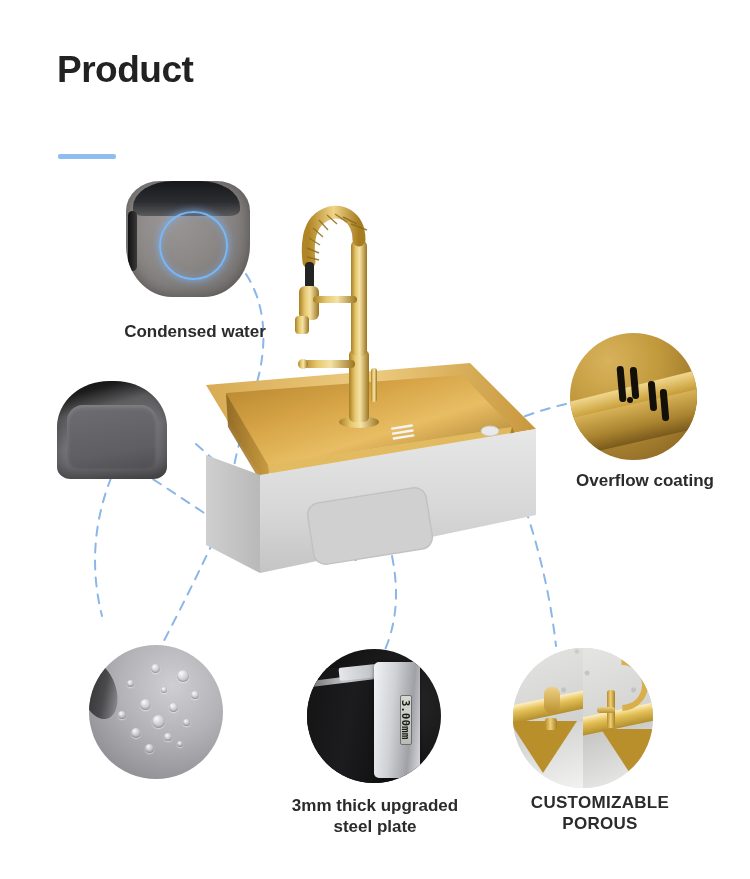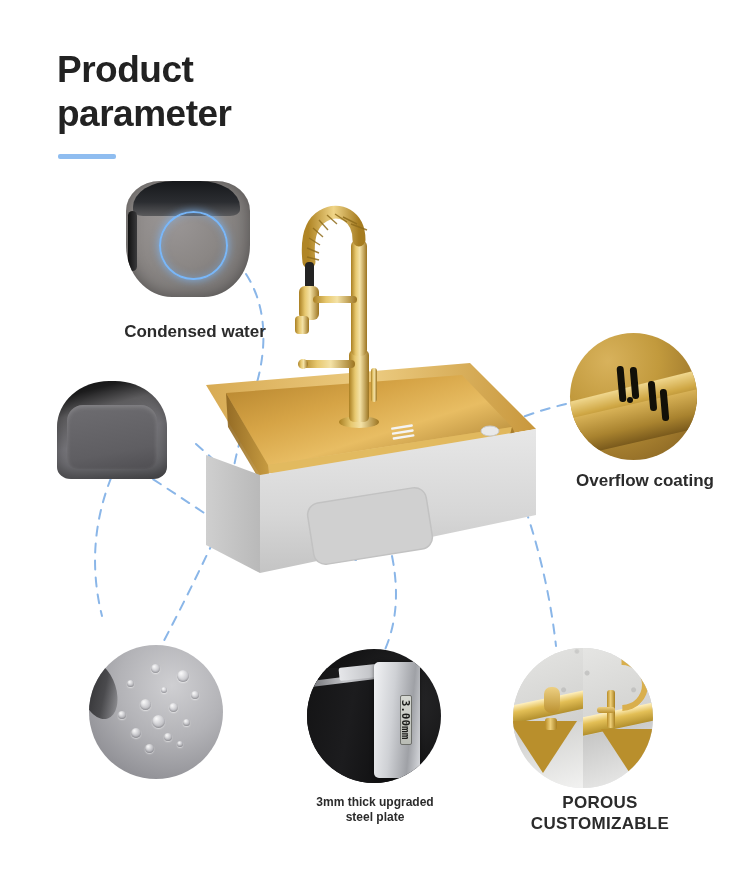--- a/index.html
+++ b/index.html
@@ -195,21 +195,20 @@
   .sink{position:absolute;left:140px;top:355px;width:400px;height:240px;}
   .faucet{position:absolute;left:283px;top:200px;width:120px;height:225px;}
 </style>
 </head>
 <body>
 
 <div id="stage">
 
   <div class="title-wrap">
     <div class="title-line">Product</div>
-    <div class="title-line">parameter</div>
   </div>
   <div class="title-rule"></div>
 
   <svg id="connectors" viewBox="0 0 750 879">
     <g fill="none" stroke="#8ab6e8" stroke-width="2" stroke-dasharray="9 8" stroke-linecap="round">
 
       <path d="M246,274 C266,305 268,345 256,386 C246,420 236,450 232,478"></path>
 
       <path d="M139,470 C176,494 214,520 246,540"></path>
       <path d="M118,462 C96,508 88,560 102,616"></path>
@@ -378,21 +377,21 @@
   <div class="node steel-circle">
     <div class="steel-panel"></div>
     <div class="steel-edge"></div>
     <div class="caliper-jaw"></div>
     <div class="caliper-body">
       <div class="caliper-lcd">
         <span class="lcd-text">3.00mm</span>
       </div>
     </div>
   </div>
-  <div class="label" style="left:275px;top:795px;width:200px;font-size:12px;">
+  <div class="label" style="left:275px;top:795px;width:200px;font-size:17px;">
     <div>3mm thick upgraded</div>
     <div>steel plate</div>
   </div>
 
   <div class="node porous-circle">
     <div class="po-left">
       <div class="po-stone" style="top:-6%;"></div>
       <div class="po-gold-band" style="top:36%;"></div>
       <div class="po-tri" style="left:-4px;top:52%;"></div>
       <div class="po-knob" style="left:44%;top:28%;width:16px;height:26px;border-radius:7px;"></div>
@@ -401,17 +400,17 @@
     <div class="po-right">
       <div class="po-stone" style="top:-6%;"></div>
       <div class="po-gold-band" style="top:44%;"></div>
       <div class="po-tri" style="left:18px;top:58%;"></div>
       <div class="po-faucet-arc" style="left:18%;top:8%;width:40px;height:40px;transform:rotate(44deg);"></div>
       <div class="po-faucet-stem" style="left:34%;top:30%;width:8px;height:38px;"></div>
       <div class="po-knob" style="left:20%;top:42%;width:18px;height:6px;border-radius:3px;"></div>
     </div>
   </div>
   <div class="label" style="left:500px;top:792px;width:200px;font-size:17px;letter-spacing:.3px;">
+    <div>CUSTOMIZABLE</div>
     <div>POROUS</div>
-    <div>CUSTOMIZABLE</div>
   </div>
 
 </div>
 
 </body></html>

